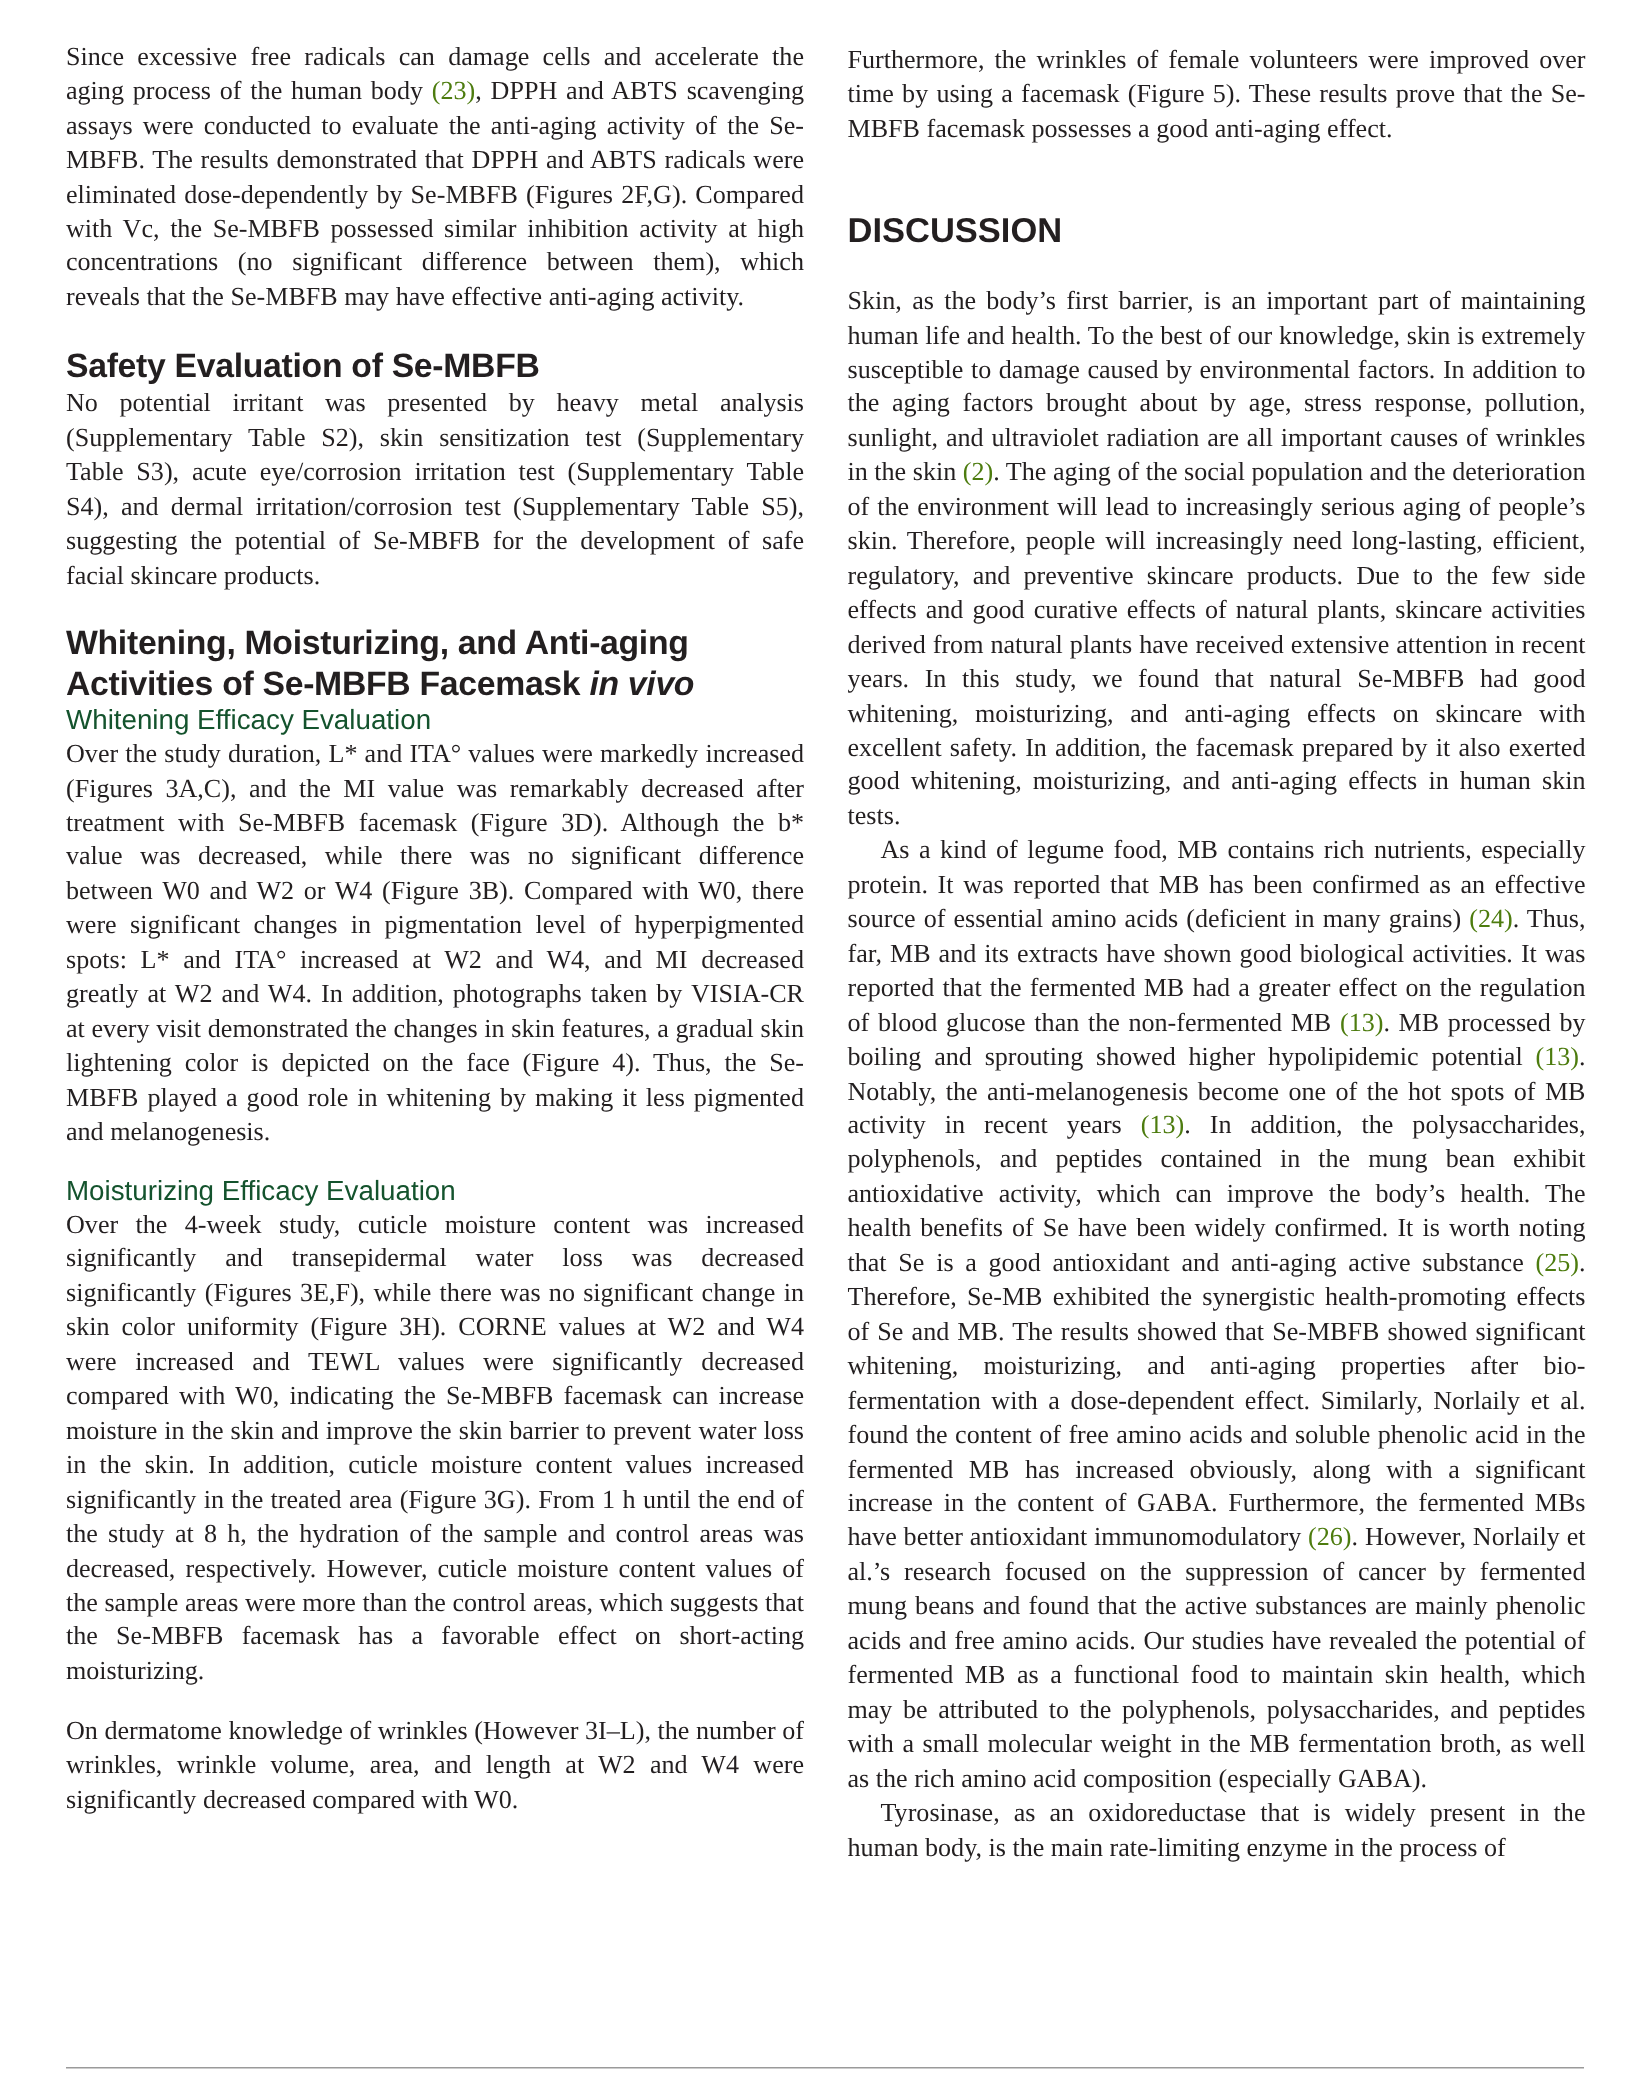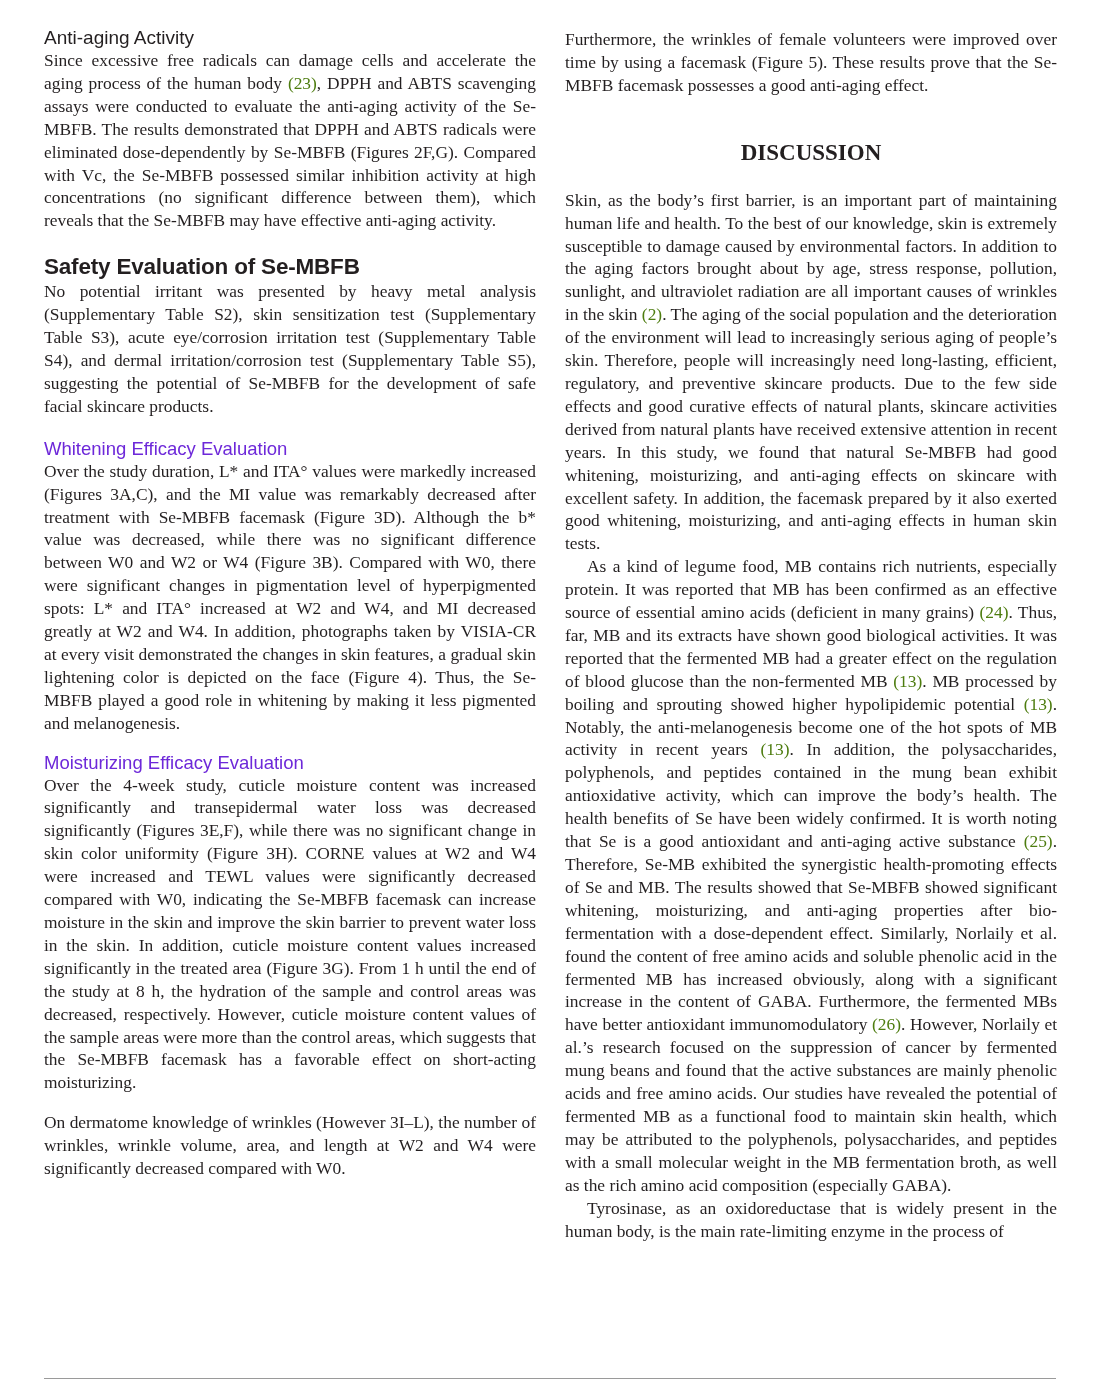--- a/index.html
+++ b/index.html
@@ -2,44 +2,44 @@
 <html><head>
 <meta charset="utf-8">
 <style>
   html, body { margin: 0; padding: 0; background: #ffffff; }
   body { width: 1100px; height: 1389px; position: relative; overflow: hidden; color: #231f20; }
   .col { position: absolute; top: 26px; width: 492px; }
   .col-left { left: 44px; }
   .col-right { left: 565px; }
   .h2 { font-family: "Liberation Sans", sans-serif; font-weight: bold; font-size: 22.5px; line-height: 27px; margin: 0; color: #231f20; letter-spacing: -0.2px; }
   .h3 { font-family: "Liberation Sans", sans-serif; font-weight: normal; font-size: 19px; line-height: 23px; margin: 0; color: #231f20; }
-  .h4 { font-family: "Liberation Sans", sans-serif; font-weight: normal; font-size: 18.5px; line-height: 22px; margin: 0; color: #6d28d9; }
-  .h1 { font-family: Liberation Serif, serif; font-weight: bold; font-size: 23px; line-height: 28px; margin: 0; color: #231f20; text-align: center; }
+  .h4 { font-family: "Liberation Sans", sans-serif; font-weight: normal; font-size: 18.5px; line-height: 22px; margin: 0; color: #14532d; }
+  .h1 { font-family: Liberation Sans, sans-serif; font-weight: bold; font-size: 23px; line-height: 28px; margin: 0; color: #231f20; }
   .p { font-family: "Liberation Serif", serif; font-size: 17.4px; line-height: 22.9px; margin: 0; text-align: justify; color: #231f20; }
   .p.indent { text-indent: 22px; }
   .cite { color: #4d7c0f; }
   .fig { font-weight: normal; }
   .rule { position: absolute; left: 44px; width: 1012px; top: 1378px; height: 0; border-top: 1.5px solid #9a9a9a; }
 </style>
 </head>
 <body>
 
 <div class="col col-left">
 
   <section>
-    <h3 class="h3">Anti-aging Activity</h3>
     <p class="p"><span>Since excessive free radicals can damage cells and accelerate the aging process of the human body </span><a class="cite">(23)</a><span>, DPPH and ABTS scavenging assays were conducted to evaluate the anti-aging activity of the Se-MBFB. The results demonstrated that DPPH and ABTS radicals were eliminated dose-dependently by Se-MBFB (</span><a class="fig">Figures 2F,G</a><span>). Compared with Vc, the Se-MBFB possessed similar inhibition activity at high concentrations (no significant difference between them), which reveals that the Se-MBFB may have effective anti-aging activity.</span></p>
   </section>
 
   <section style="margin-top:21px;">
     <h2 class="h2">Safety Evaluation of Se-MBFB</h2>
     <p class="p"><span>No potential irritant was presented by heavy metal analysis (</span><a class="fig">Supplementary Table S2</a><span>), skin sensitization test (</span><a class="fig">Supplementary Table S3</a><span>), acute eye/corrosion irritation test (</span><a class="fig">Supplementary Table S4</a><span>), and dermal irritation/corrosion test (</span><a class="fig">Supplementary Table S5</a><span>), suggesting the potential of Se-MBFB for the development of safe facial skincare products.</span></p>
   </section>
 
   <section style="margin-top:20px;">
+    <h2 class="h2"><span>Whitening, Moisturizing, and Anti-aging Activities of Se-MBFB Facemask </span><i>in vivo</i></h2>
 
     <div>
       <h4 class="h4">Whitening Efficacy Evaluation</h4>
       <p class="p"><span>Over the study duration, L* and ITA° values were markedly increased (</span><a class="fig">Figures 3A,C</a><span>), and the MI value was remarkably decreased after treatment with Se-MBFB facemask (</span><a class="fig">Figure 3D</a><span>). Although the b* value was decreased, while there was no significant difference between W0 and W2 or W4 (</span><a class="fig">Figure 3B</a><span>). Compared with W0, there were significant changes in pigmentation level of hyperpigmented spots: L* and ITA° increased at W2 and W4, and MI decreased greatly at W2 and W4. In addition, photographs taken by VISIA-CR at every visit demonstrated the changes in skin features, a gradual skin lightening color is depicted on the face (</span><a class="fig">Figure 4</a><span>). Thus, the Se-MBFB played a good role in whitening by making it less pigmented and melanogenesis.</span></p>
     </div>
 
     <div style="margin-top:17px;">
       <h4 class="h4">Moisturizing Efficacy Evaluation</h4>
       <p class="p"><span>Over the 4-week study, cuticle moisture content was increased significantly and transepidermal water loss was decreased significantly (</span><a class="fig">Figures 3E,F</a><span>), while there was no significant change in skin color uniformity (</span><a class="fig">Figure 3H</a><span>). CORNE values at W2 and W4 were increased and TEWL values were significantly decreased compared with W0, indicating the Se-MBFB facemask can increase moisture in the skin and improve the skin barrier to prevent water loss in the skin. In addition, cuticle moisture content values increased significantly in the treated area (</span><a class="fig">Figure 3G</a><span>). From 1 h until the end of the study at 8 h, the hydration of the sample and control areas was decreased, respectively. However, cuticle moisture content values of the sample areas were more than the control areas, which suggests that the Se-MBFB facemask has a favorable effect on short-acting moisturizing.</span></p>
     </div>

